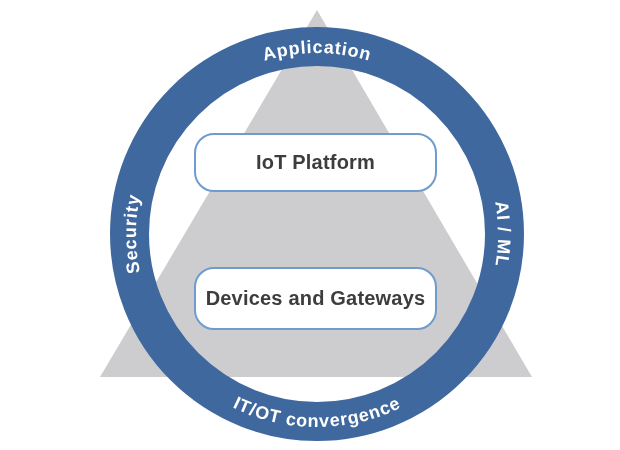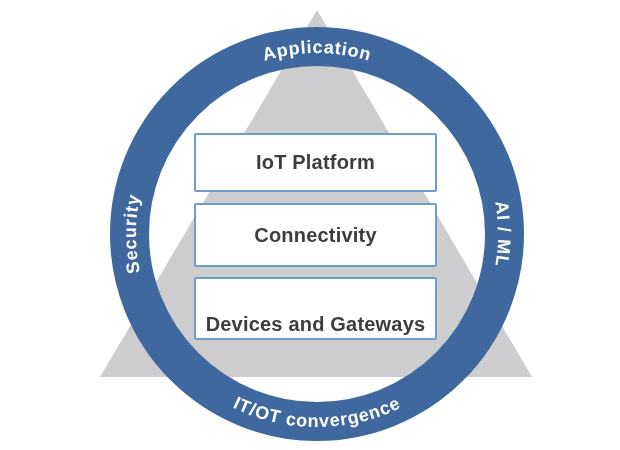--- a/index.html
+++ b/index.html
@@ -37,37 +37,37 @@
     font-size: 18px;
     letter-spacing: 0.8px;
   }
   .layer-box {
     position: absolute;
     left: 194px;
     width: 243px;
     box-sizing: border-box;
     background: var(--box_bg, #ffffff);
     border: 2px solid var(--box_border, #6f9bcd);
-    border-radius: 2px;
+    border-radius: 20px;
     display: flex;
     flex-direction: column;
     align-items: center;
     justify-content: center;
   }
   .layer-label {
     color: var(--box_text, #3d3d3f);
     font-weight: 700;
     font-size: 20px;
     line-height: 27px;
     text-align: center;
     letter-spacing: 0.2px;
   }
   #box-platform     { top: 133px; height: 59px; }
   #box-connectivity { top: 203px; height: 64px; }
-  #box-devices      { top: 277px; height: 63px; justify-content: flex-end; }
+  #box-devices      { top: 267px; height: 63px; }
 </style>
 </head>
 <body>
 
 <div class="stage">
 
   <svg viewBox="0 0 620 450" xmlns="http://www.w3.org/2000/svg" xmlns:xlink="http://www.w3.org/1999/xlink">
     <defs>
       <path id="arc-top" d="M 142.2 187.1 A 181 181 0 0 1 491.8 187.1"></path>
       <path id="arc-bottom" d="M 130.6 284.0 A 193 193 0 0 0 503.4 284.0"></path>
@@ -93,21 +93,18 @@
 
     <text class="arc-label" text-anchor="middle">
       <textPath href="#arc-left" xlink:href="#arc-left" startOffset="50%">Security</textPath>
     </text>
   </svg>
 
   <div class="layer-box" id="box-platform">
     <div class="layer-label">IoT Platform</div>
   </div>
 
-  <div class="layer-box" id="box-connectivity">
-    <div class="layer-label">Connectivity</div>
-  </div>
 
   <div class="layer-box" id="box-devices">
     <div class="layer-label">Devices and Gateways</div>
   </div>
 
 </div>
 
 </body></html>

